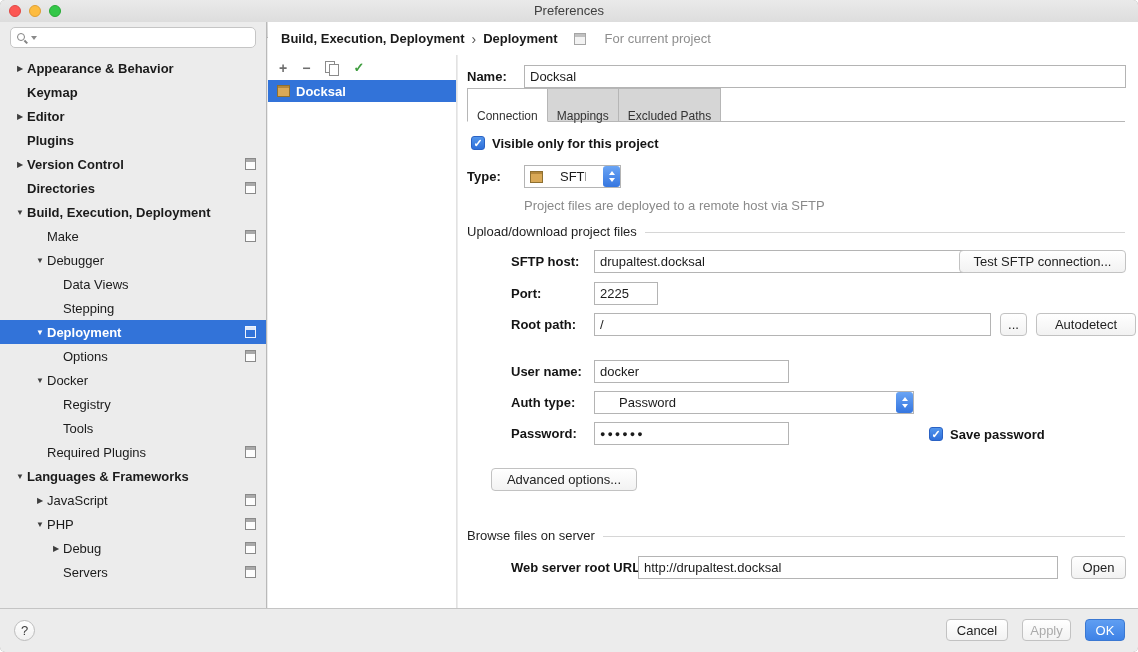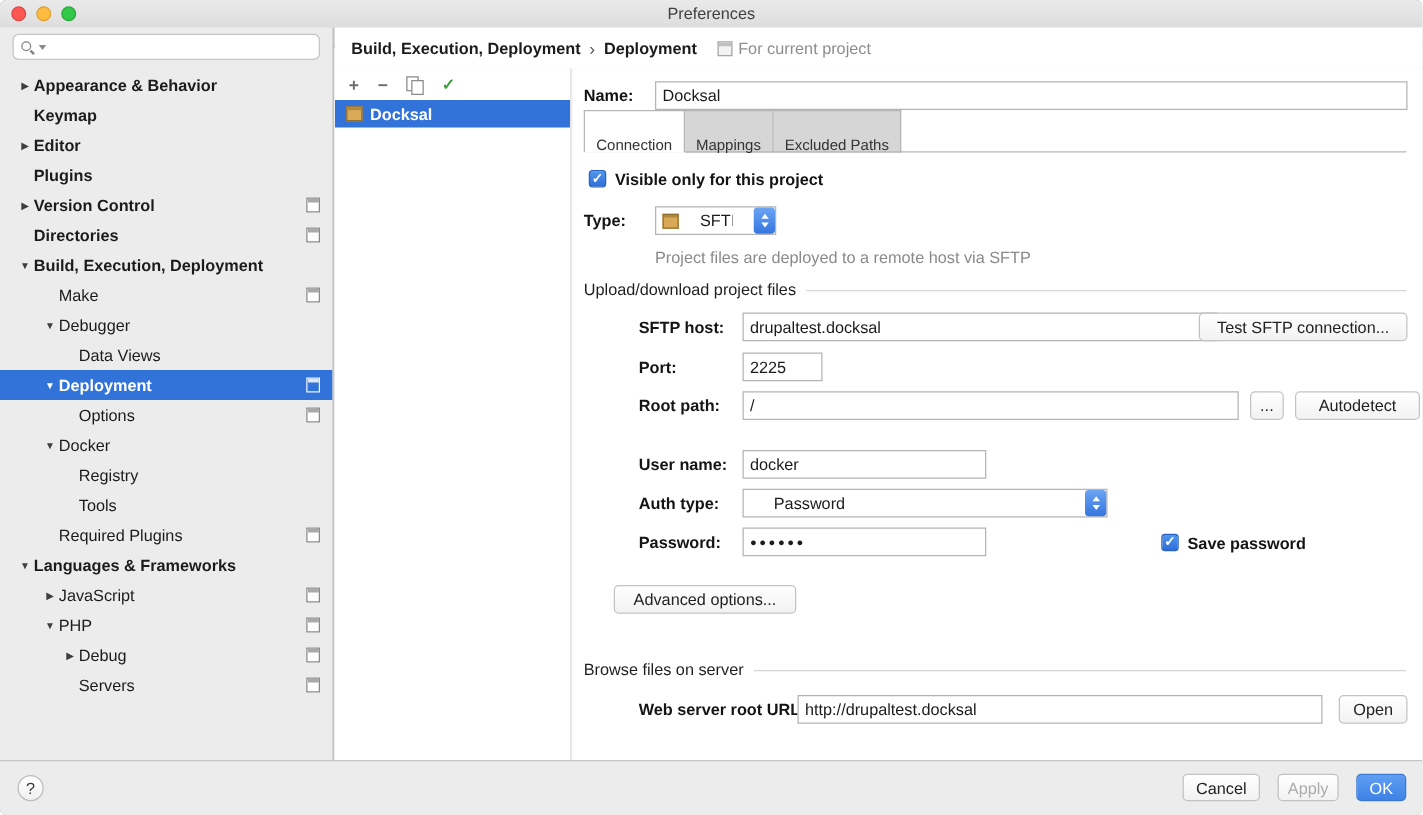--- a/index.html
+++ b/index.html
@@ -42,21 +42,21 @@
   .tree-row.selected .arrow { color:#fff; }
   .proj-icon { margin-left:auto; margin-right:10px; width:11px; height:12px; flex:none;
     border:1px solid #8a8a8a; background:#fdfdfd; box-shadow:inset 0 3px 0 #a9a9a9; }
   .tree-row.selected .proj-icon { border-color:#eef3fc; background:#3273d9; box-shadow:inset 0 3px 0 #dfe8f8; }
 
   
   .breadcrumbbar { position:absolute; left:268px; top:22px; right:0; height:33px; background:#fff;
     display:flex; align-items:center; padding-left:13px; }
   .crumb { font-weight:bold; color:#1b1b1b; }
   .crumb-sep { margin:0 7px; color:#555; font-size:14px; }
-  .scope { display:flex; align-items:center; gap:5px; margin-left:16px; color:#8e8e8e; }
+  .scope { display:flex; align-items:center; gap:19px; margin-left:16px; color:#8e8e8e; }
   .scope-icon { width:12px; height:12px; border:1px solid #a5a5a5; background:#f3f3f3;
     box-shadow:inset 0 3px 0 #c0c0c0; }
 
   
   .middle { position:absolute; left:268px; top:55px; width:189px; bottom:44px; background:#fff;
     border-right:1px solid #e2e2e2; }
   .mtoolbar { height:25px; display:flex; align-items:center; padding-left:11px; gap:15px; }
   .micon { color:#6e6e6e; font-size:15px; line-height:14px; cursor:default; }
   .i-add, .i-remove { font-weight:bold; font-size:14px; }
   .i-copy { position:relative; width:13px; height:13px; }
@@ -177,20 +177,24 @@
           <span class="proj-icon"></span>
         </div>
         <div class="tree-row lvl1">
           <span class="arrow">▼</span>
           <span class="tree-label">Debugger</span>
         </div>
         <div class="tree-row lvl2">
           <span class="arrow"></span>
           <span class="tree-label">Data Views</span>
         </div>
+        <div class="tree-row lvl2">
+          <span class="arrow"></span>
+          <span class="tree-label">Stepping</span>
+        </div>
         <div class="tree-row lvl1 selected">
           <span class="arrow">▼</span>
           <span class="tree-label">Deployment</span>
           <span class="proj-icon"></span>
         </div>
         <div class="tree-row lvl2">
           <span class="arrow"></span>
           <span class="tree-label">Options</span>
           <span class="proj-icon"></span>
         </div>
@@ -307,21 +311,21 @@
 
     <div class="flabel" style="left:53px; top:258px;">Root path:</div>
     <input class="tfield" style="left: 136px; top: 258px; width: 397px;" value="/">
     <button class="mbtn" style="left:542px; top:258px; width:27px; padding:0 2px;">...</button>
     <button class="mbtn" style="left:578px; top:258px; width:100px;">Autodetect</button>
 
     <div class="flabel" style="left:53px; top:305px;">User name:</div>
     <input class="tfield" style="left: 136px; top: 305px; width: 195px;" value="docker">
 
     <div class="flabel" style="left:53px; top:336px;">Auth type:</div>
-    <div class="combo" style="left:136px; top:336px; width:292px;padding-left:24px;">
+    <div class="combo" style="left:136px; top:336px; width:320px;padding-left:24px;">
       <span class="ctext">Password</span>
       <span class="stepper">
         <span class="tri up"></span>
           <span class="tri down"></span>
       </span>
     </div>
 
     <div class="flabel" style="left:53px; top:367px;">Password:</div>
     <input class="tfield pwfield" style="left: 136px; top: 367px; width: 195px;" value="●●●●●●">
     <div class="cbrow" style="left:471px; top:371px;">

